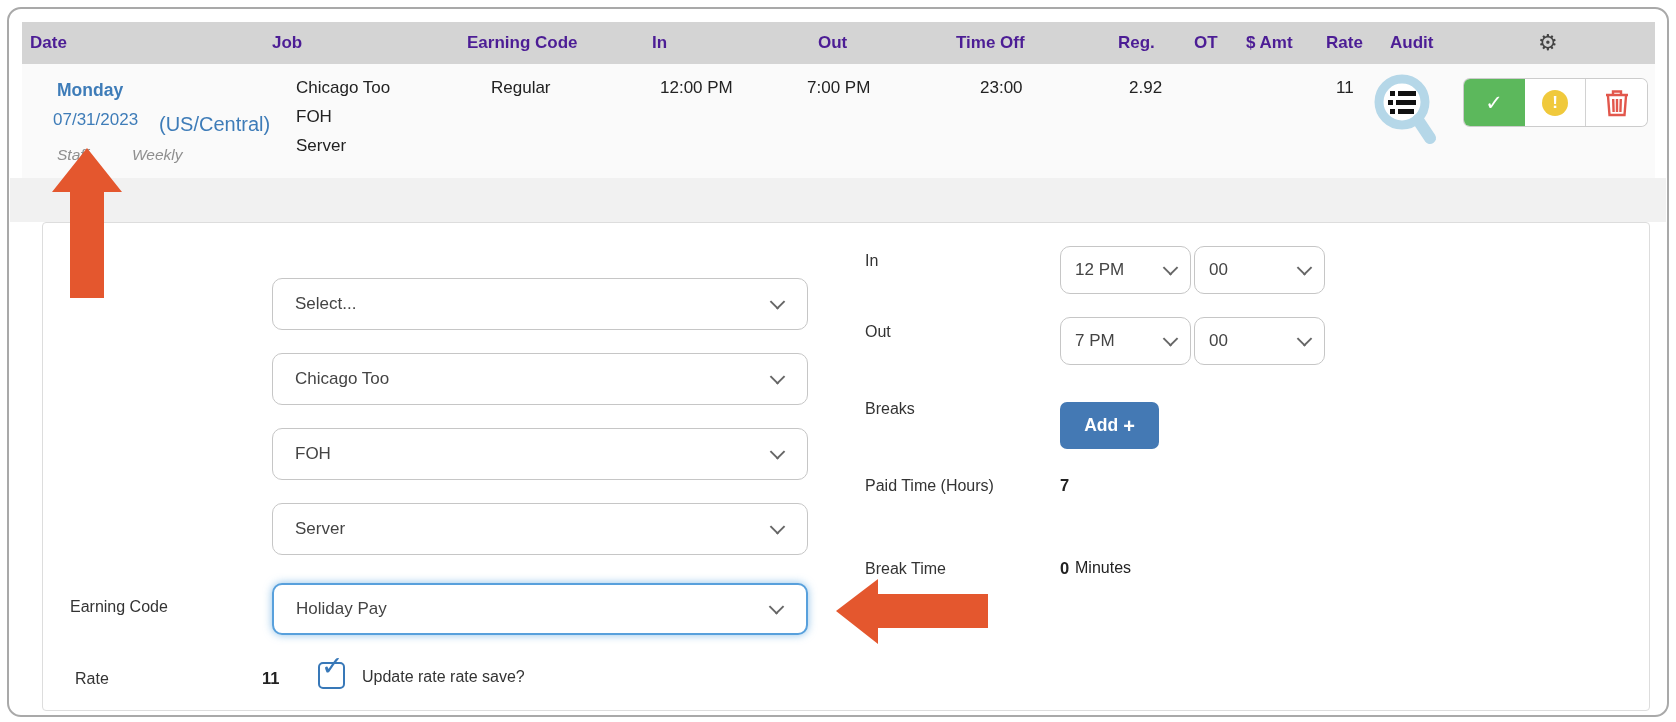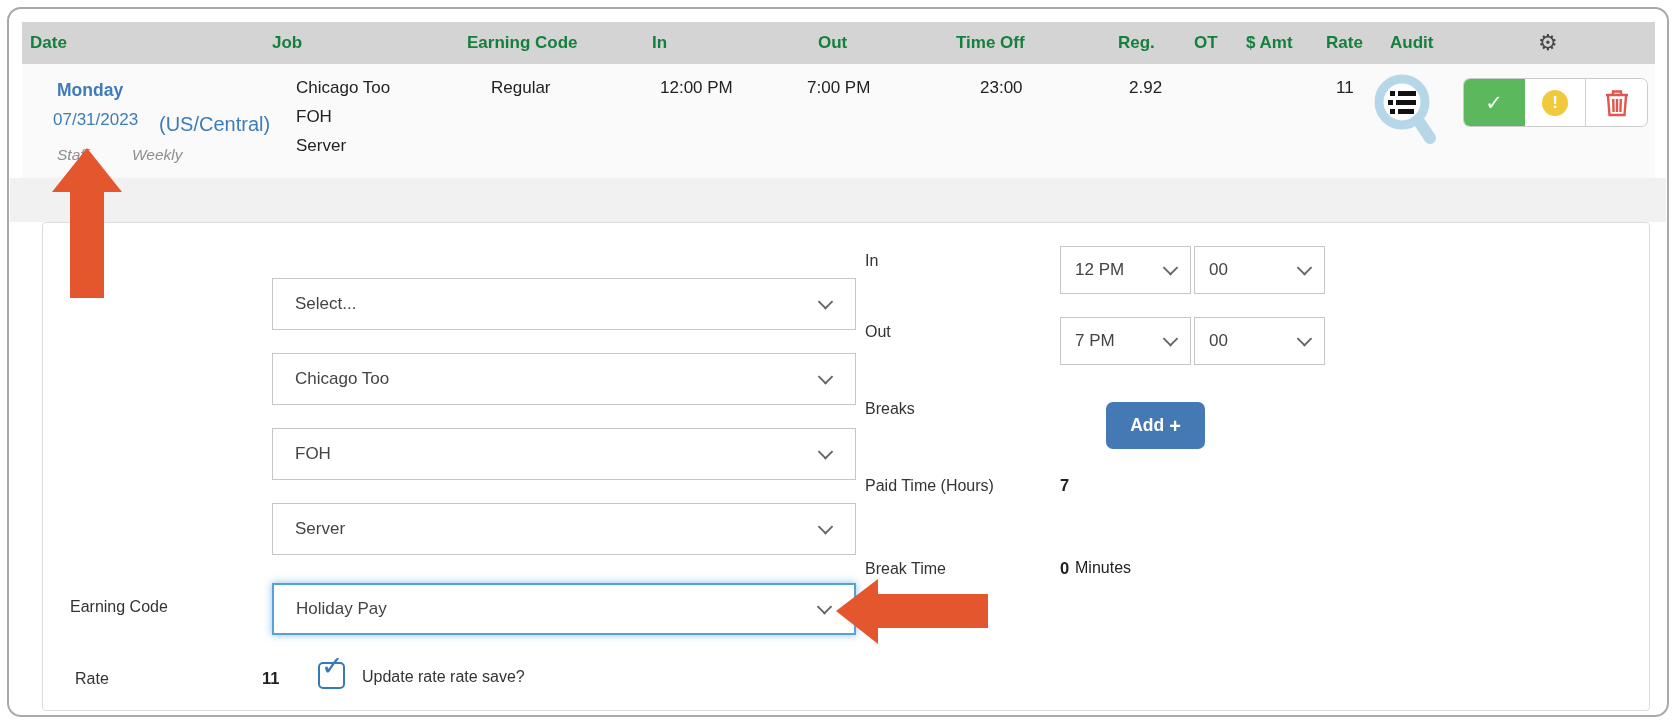--- a/index.html
+++ b/index.html
@@ -11,21 +11,21 @@
     position:absolute;left:7px;top:7px;width:1658px;height:706px;
     border:2px solid #a9a9a9;border-radius:14px;background:#ffffff;z-index:0;
   }
   
   .header-bar{
     position:absolute;left:22px;top:22px;width:1633px;height:42px;
     background:#d4d4d4;z-index:1;
   }
   .hcell{
     position:absolute;top:22px;height:42px;line-height:42px;
-    font-size:17px;font-weight:bold;color:#15803d;z-index:2;white-space:nowrap;
+    font-size:17px;font-weight:bold;color:#4c1d95;z-index:2;white-space:nowrap;
   }
   .gear{
     position:absolute;left:1538px;top:22px;height:42px;line-height:42px;
     font-size:22px;color:#444;z-index:2;cursor:pointer;
     font-family:"DejaVu Sans",sans-serif;
   }
   
   .data-row{
     position:absolute;left:22px;top:64px;width:1633px;height:114px;
     background:#fafafa;border-bottom:1px solid #e0e0e0;z-index:1;
@@ -57,40 +57,40 @@
     position:absolute;left:42px;top:222px;width:1606px;height:487px;
     background:#ffffff;border:1px solid #dddddd;border-radius:4px;z-index:1;
   }
   
   .flabel{position:absolute;font-size:16px;color:#333;z-index:2;white-space:nowrap;}
   .fvalue{position:absolute;font-size:16.5px;color:#222;z-index:2;white-space:nowrap;}
   .bold{font-weight:bold;}
   
   .sel{
     position:absolute;box-sizing:border-box;background:#ffffff;
-    border:1.5px solid #c6c6c6;border-radius:0;
+    border:1.5px solid #c6c6c6;border-radius:10px;
     display:flex;align-items:center;font-size:17px;color:#444;cursor:pointer;z-index:2;
   }
-  .sel-wide{left:272px;width:584px;height:52px;padding-left:22px;}
+  .sel-wide{left:272px;width:536px;height:52px;padding-left:22px;}
   .sel-sm{width:131px;height:48px;padding-left:14px;}
   .sel-focus{
     border:2px solid #58a0dc;
     box-shadow:0 0 8px rgba(82,160,220,0.65);
   }
   .chev{
     position:absolute;right:24px;top:50%;width:9px;height:9px;
     border-right:2px solid #666;border-bottom:2px solid #666;
     transform:translateY(-70%) rotate(45deg);
   }
   .sel-sm .chev{right:14px;}
   
   .add-btn{
     position:absolute;left:1060px;top:402px;width:99px;height:47px;
     background:#4479b4;border-radius:7px;color:#ffffff;font-size:17.5px;font-weight:bold;
-    display:flex;align-items:center;justify-content:center;gap:5px;cursor:pointer;z-index:2;margin-left:46px;
+    display:flex;align-items:center;justify-content:center;gap:5px;cursor:pointer;z-index:2;
   }
   .plus-glyph{font-size:20px;font-weight:bold;line-height:1;}
   
   .cbx{
     position:absolute;left:318px;top:662px;width:27px;height:27px;box-sizing:border-box;
     border:2.5px solid #3878b8;border-radius:5px;background:#ffffff;cursor:pointer;z-index:2;
   }
   .cbx-check{
     position:absolute;left:321px;top:650px;font-size:27px;font-weight:bold;color:#3878b8;
     font-family:"DejaVu Sans",sans-serif;z-index:3;pointer-events:none;

